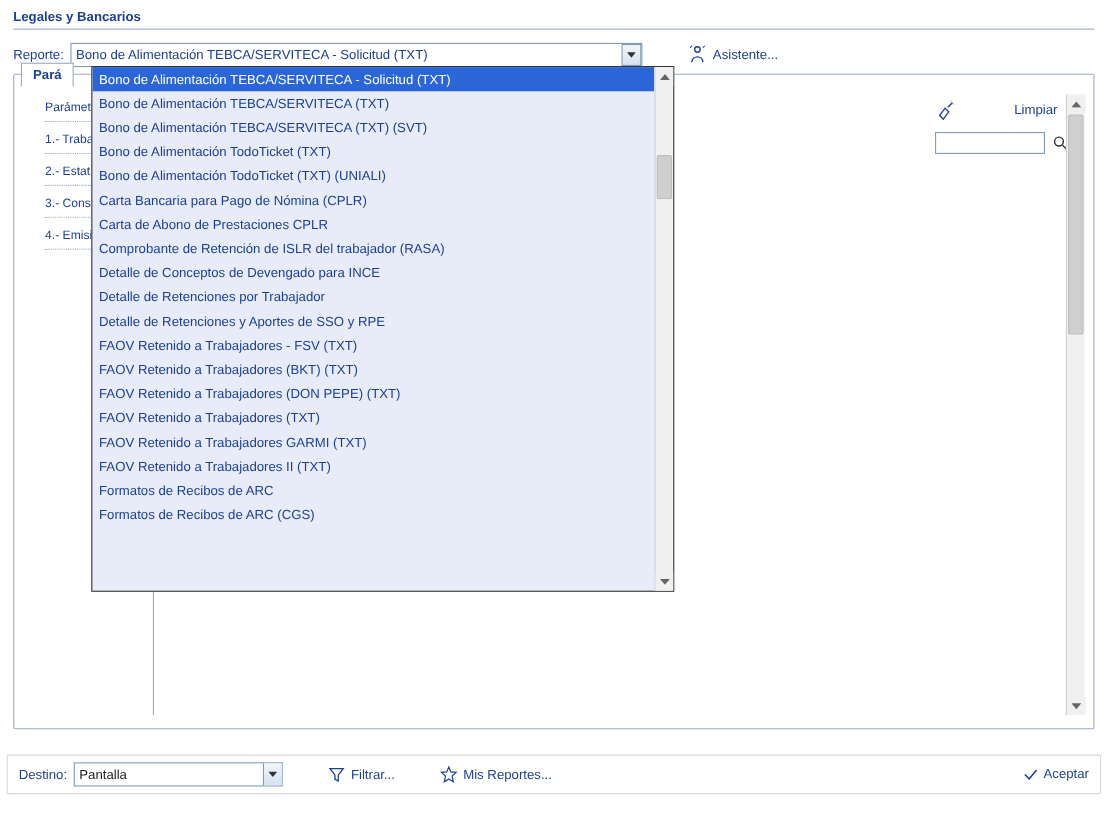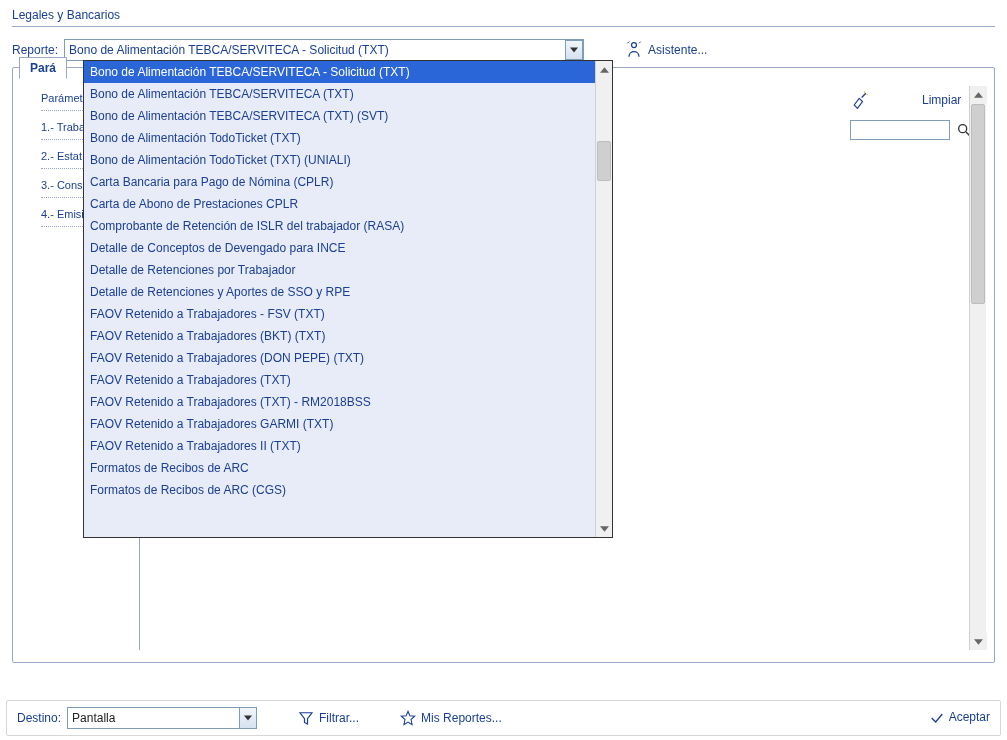--- a/index.html
+++ b/index.html
@@ -1,19 +1,19 @@
 <!DOCTYPE html>
 <html><head>
 <meta charset="utf-8">
 <style>
   * { box-sizing: border-box; }
   html, body { margin: 0; padding: 0; font-family: Tahoma, Verdana, Arial, sans-serif; font-size: 12px; color: #222; background: #fff; }
   .app { width: 1007px; height: 740px; position: relative; background: #fff; }
   .section-header { padding: 8px 12px 4px 12px; }
-  .section-title { color: #1a3f94; font-weight: normal; font-size: 12px; display: inline-block; padding-bottom: 2px; }
+  .section-title { color: #1a3f94; font-weight: bold; font-size: 12px; display: inline-block; padding-bottom: 2px; }
   .section-rule { border-bottom: 1px solid #9aa8c7; margin-top: 2px; }
   .report-row { display: flex; align-items: center; padding: 8px 28px 6px 12px; }
   .report-label { color: #1a3f94; margin-right: 6px; }
   .select-box { position: relative; width: 520px; height: 22px; border: 1px solid #7f9db9; background: #fff; display: flex; align-items: center; padding-left: 4px; cursor: default; }
   .select-text { flex: 1; color: #1a3f94; white-space: nowrap; overflow: hidden; }
   .select-arrow-btn { width: 18px; height: 20px; border: 1px solid #7f9db9; background: linear-gradient(#f2f6fb,#d6e1f0); display: flex; align-items: center; justify-content: center; margin-right: 0; }
   .select-arrow-btn svg { width: 8px; height: 6px; }
   .asistente { display: flex; align-items: center; margin-left: 40px; color: #1a3f94; cursor: pointer; }
   .asistente svg { width: 20px; height: 20px; margin-right: 4px; }
   .main-panel { position: relative; margin: 0 12px; border: 1px solid #9aa8c7; height: 596px; border-radius: 2px; }
@@ -34,21 +34,21 @@
   .scroll-thumb-inner { position: absolute; left: 1px; right: 1px; top: 18px; height: 200px; background: #cfcfcf; border: 1px solid #bdbdbd; border-radius: 2px; }
   .scroll-btn { position: absolute; left: 0; width: 17px; height: 17px; background: #f0f0f0; display:flex; align-items:center; justify-content:center; }
   .scroll-btn.up { top: 0; }
   .scroll-btn.down { bottom: 0; }
   .dropdown { position: absolute; top: 60px; left: 83px; width: 530px; height: 478px; border: 1px solid #333; background: #e8ecf8; z-index: 50; overflow: hidden; }
   .dd-list { position: absolute; left: 0; top: 0; bottom: 0; right: 17px; overflow: hidden; }
   .dd-item { padding: 4px 6px; color: #1a3f94; font-size: 12px; white-space: nowrap; cursor: pointer; }
   .dd-item.selected { background: #2b66d9; color: #fff; }
   .dd-scroll { position: absolute; right: 0; top: 0; bottom: 0; width: 17px; background: #f0f0f0; border-left: 1px solid #d0d0d0; }
   .dd-thumb { position: absolute; left: 1px; right: 1px; top: 80px; height: 40px; background: #cfcfcf; border: 1px solid #bdbdbd; border-radius: 2px; }
-  .bottom-bar { position: absolute; left: 6px; right: 6px; bottom: 4px; height: 36px; border: 1px solid #d7d7d7; border-radius: 2px; background: #fff; display: flex; align-items: center; padding: 0 10px; }
+  .bottom-bar { position: absolute; left: 6px; right: 6px; bottom: 18px; height: 36px; border: 1px solid #d7d7d7; border-radius: 2px; background: #fff; display: flex; align-items: center; padding: 0 10px; }
   .bottom-label { color: #1a3f94; margin-right: 6px; }
   .dest-select { width: 190px; height: 22px; border: 1px solid #7f9db9; display: flex; align-items: center; padding-left: 4px; background: #fff; }
   .dest-arrow { width: 17px; height: 20px; border-left: 1px solid #7f9db9; background: linear-gradient(#f2f6fb,#d6e1f0); display:flex; align-items:center; justify-content:center; margin-left:auto; }
   .action { display: flex; align-items: center; color: #1a3f94; margin-left: 40px; cursor: pointer; }
   .action svg { width: 18px; height: 18px; margin-right: 4px; }
   .spacer { flex: 1; }
   .aceptar { display: flex; color: #1a3f94; cursor: pointer; }
   .aceptar svg { width: 16px; height: 16px; margin-right: 4px; }
 </style>
 </head>
@@ -144,21 +144,20 @@
         <div class="dd-item">Carta Bancaria para Pago de Nómina (CPLR)</div>
         <div class="dd-item">Carta de Abono de Prestaciones CPLR</div>
         <div class="dd-item">Comprobante de Retención de ISLR del trabajador (RASA)</div>
         <div class="dd-item">Detalle de Conceptos de Devengado para INCE</div>
         <div class="dd-item">Detalle de Retenciones por Trabajador</div>
         <div class="dd-item">Detalle de Retenciones y Aportes de SSO y RPE</div>
         <div class="dd-item">FAOV Retenido a Trabajadores - FSV (TXT)</div>
         <div class="dd-item">FAOV Retenido a Trabajadores (BKT) (TXT)</div>
         <div class="dd-item">FAOV Retenido a Trabajadores (DON PEPE) (TXT)</div>
         <div class="dd-item">FAOV Retenido a Trabajadores (TXT)</div>
-        <div class="dd-item">FAOV Retenido a Trabajadores (TXT) - RM2018BSS</div>
         <div class="dd-item">FAOV Retenido a Trabajadores GARMI (TXT)</div>
         <div class="dd-item">FAOV Retenido a Trabajadores II (TXT)</div>
         <div class="dd-item">Formatos de Recibos de ARC</div>
         <div class="dd-item">Formatos de Recibos de ARC (CGS)</div>
       </div>
     <div class="dd-scroll">
       <div class="scroll-btn up">
         <svg width="9" height="6" viewBox="0 0 10 6">
             <path d="M0 6 L10 6 L5 0 Z" fill="#666"></path>
           </svg>

